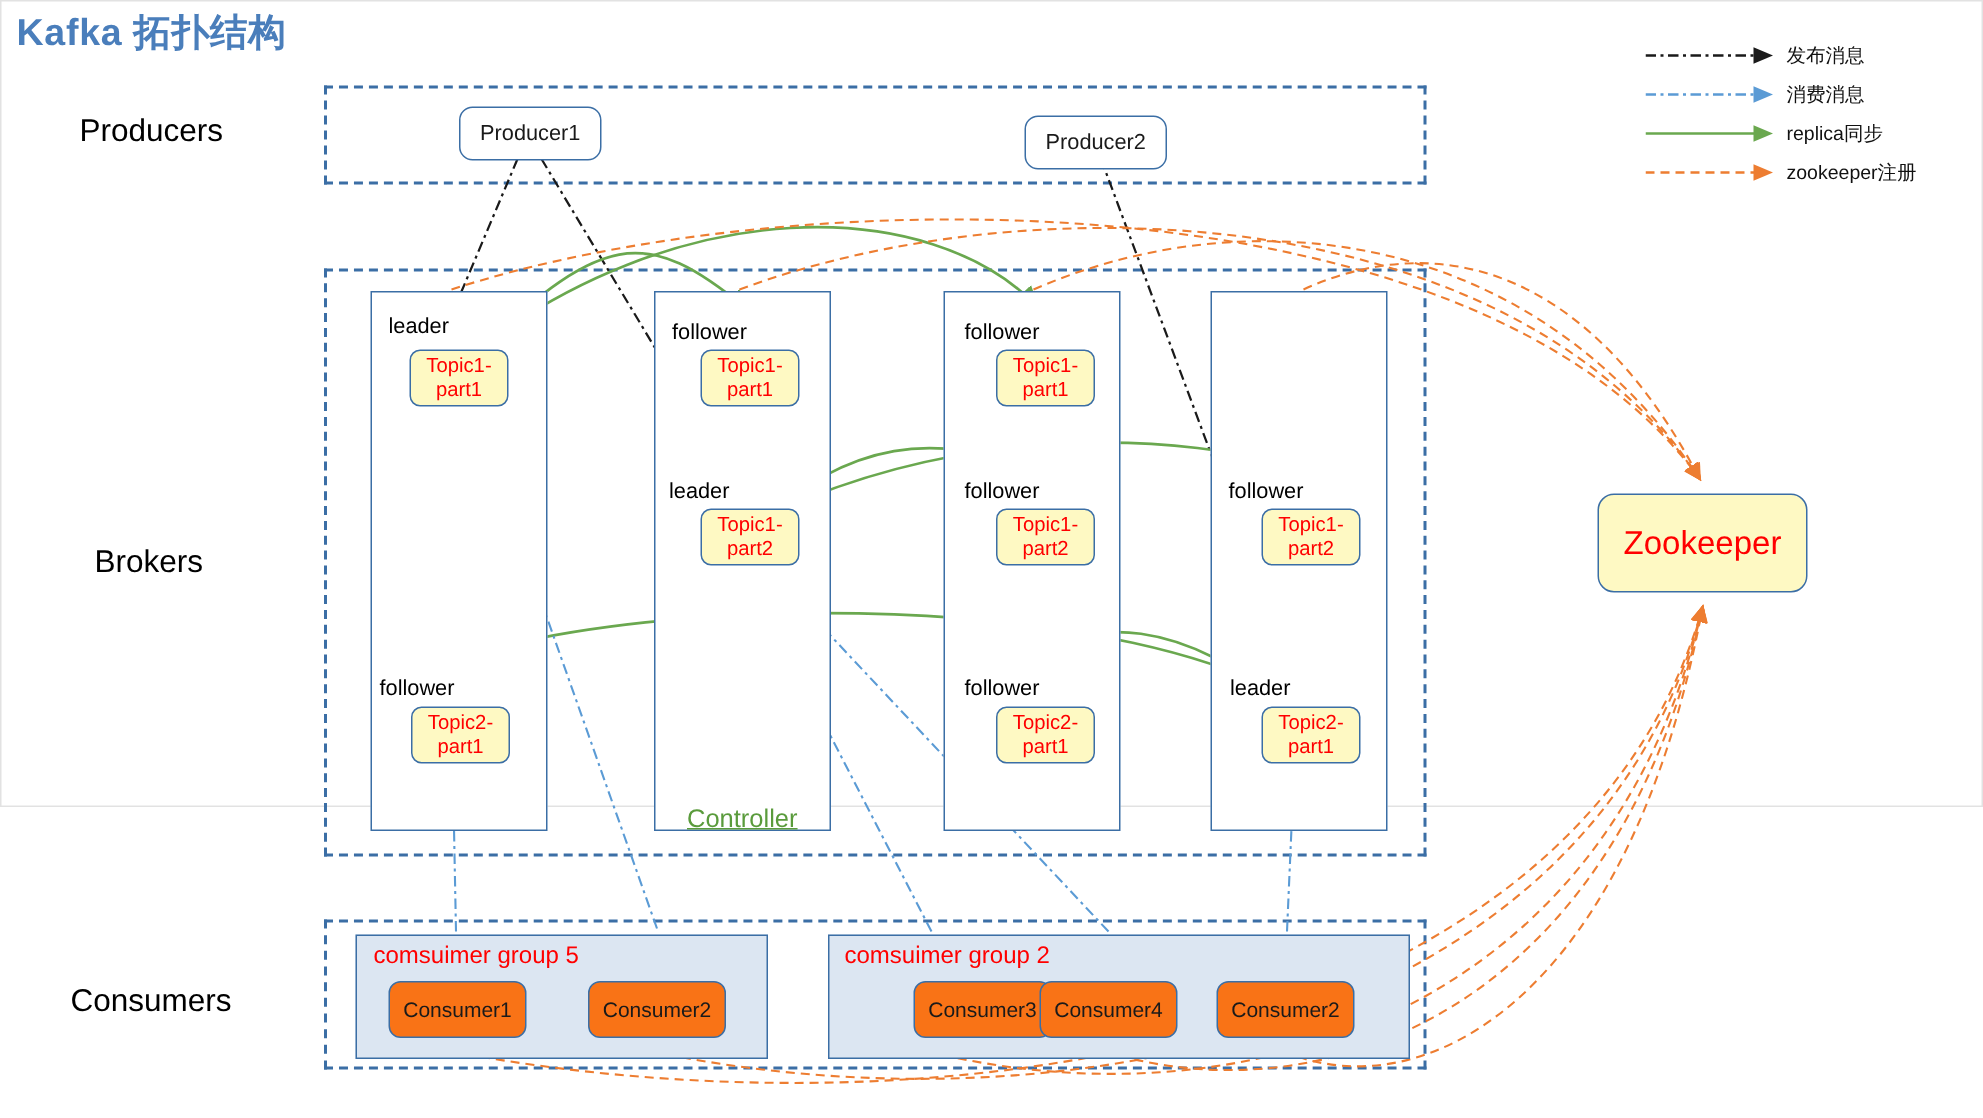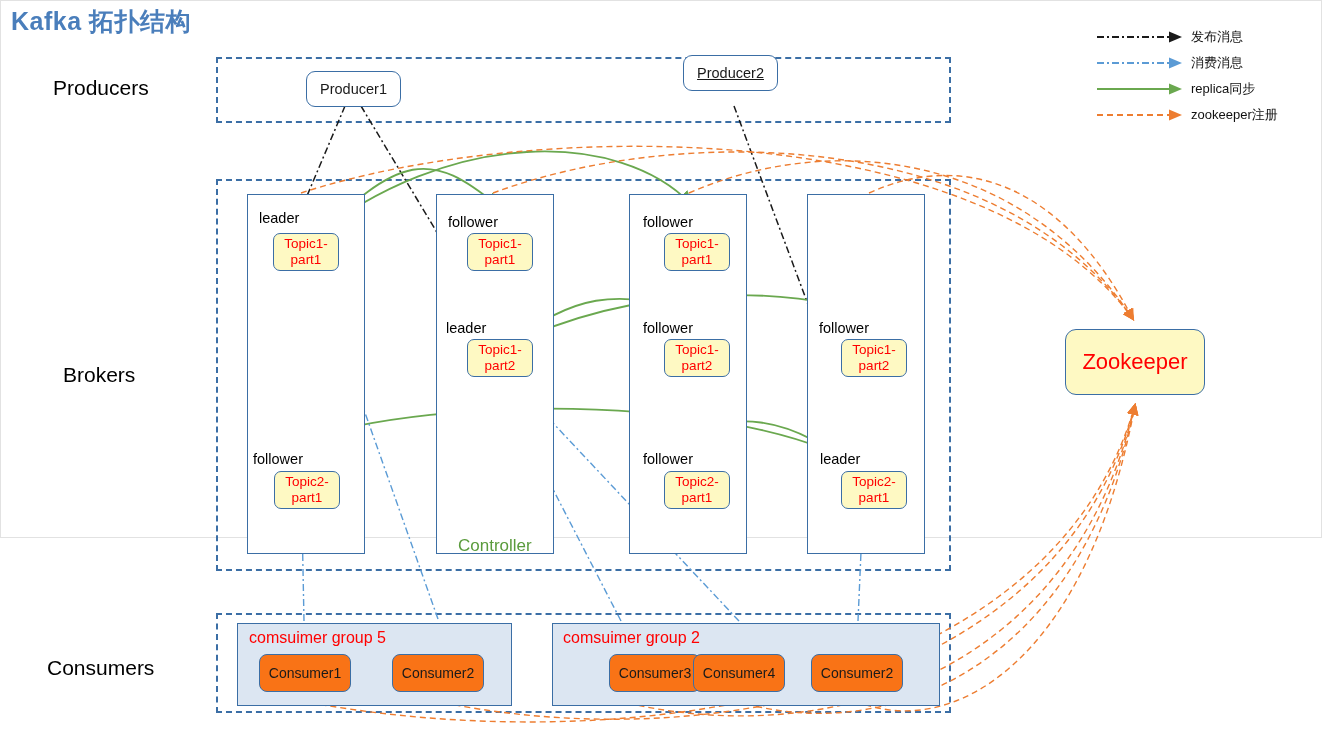--- a/index.html
+++ b/index.html
@@ -174,38 +174,38 @@
       <path d="M868,192 C 960,150 1060,180 1132,318"></path>
       <path d="M300,700 C 620,760 1050,700 1134,404"></path>
       <path d="M434,700 C 700,756 1060,690 1134,404"></path>
       <path d="M618,700 C 820,750 1070,680 1134,404"></path>
       <path d="M736,700 C 880,745 1078,672 1134,404"></path>
       <path d="M855,700 C 950,740 1086,662 1134,404"></path>
     </g>
   </svg>
 
   <div class="rounded-node" style="left:305px; top:70px; width:95px; height:36px;">Producer1</div>
-  <div class="rounded-node" style="left:682px; top:54px; width:95px; height:36px;text-decoration:underline;">Producer2</div>
+  <div class="rounded-node" style="left:682px; top:76px; width:95px; height:36px;">Producer2</div>
 
   <div class="broker" style="left:246px; top:193px; width:118px; height:360px;"></div>
   <div class="role-label" style="left:258px; top:209px;">leader</div>
   <div class="partition" style="left:272px; top:232px;">Topic1-
 part1</div>
   <div class="role-label" style="left:252px; top:450px;">follower</div>
   <div class="partition" style="left:273px; top:470px;">Topic2-
 part1</div>
 
   <div class="broker" style="left:435px; top:193px; width:118px; height:360px;"></div>
   <div class="role-label" style="left:447px; top:213px;">follower</div>
   <div class="partition" style="left:466px; top:232px;">Topic1-
 part1</div>
   <div class="role-label" style="left:445px; top:319px;">leader</div>
   <div class="partition" style="left:466px; top:338px;">Topic1-
 part2</div>
-  <div class="controller-label" style="left:457px; top:535px;">Controller</div>
+  <div class="controller-label" style="left:457px; top:535px;text-decoration:underline;">Controller</div>
 
   <div class="broker" style="left:628px; top:193px; width:118px; height:360px;"></div>
   <div class="role-label" style="left:642px; top:213px;">follower</div>
   <div class="partition" style="left:663px; top:232px;">Topic1-
 part1</div>
   <div class="role-label" style="left:642px; top:319px;">follower</div>
   <div class="partition" style="left:663px; top:338px;">Topic1-
 part2</div>
   <div class="role-label" style="left:642px; top:450px;">follower</div>
   <div class="partition" style="left:663px; top:470px;">Topic2-

